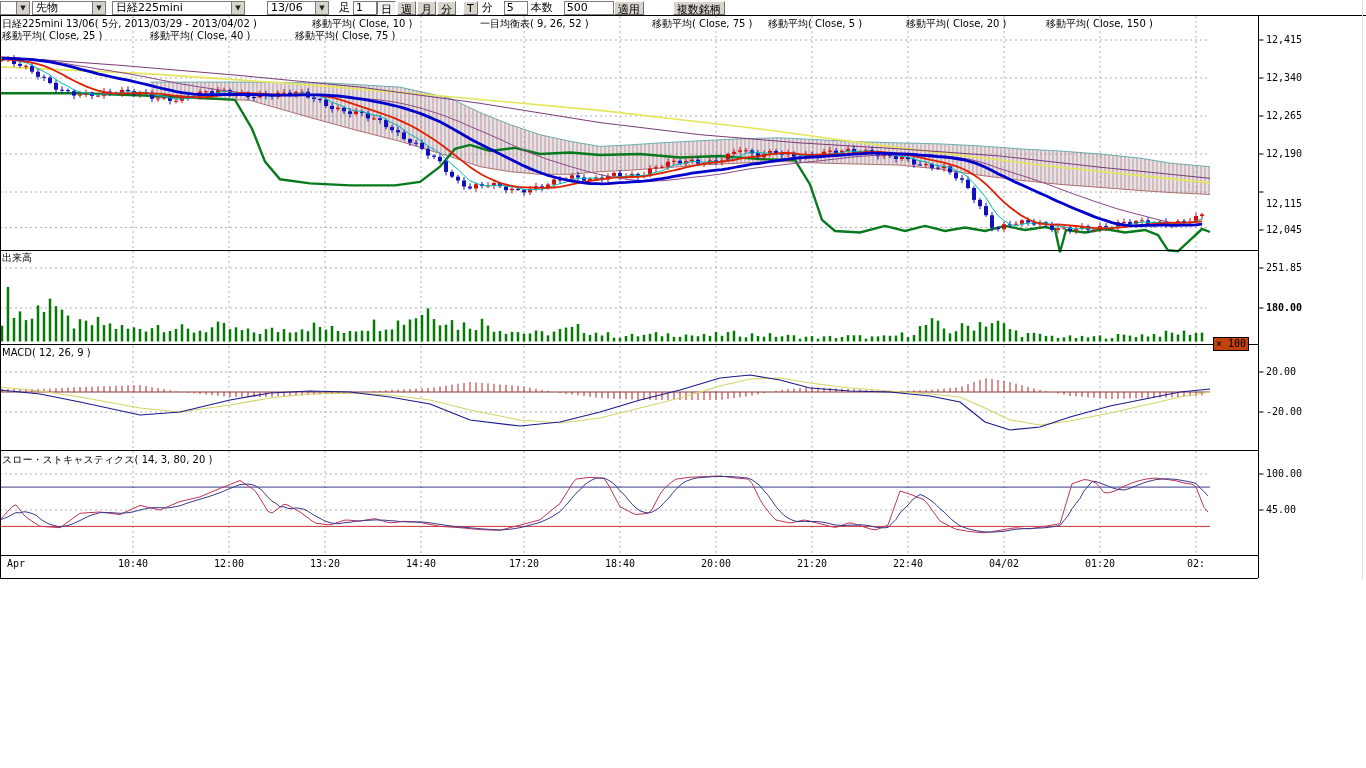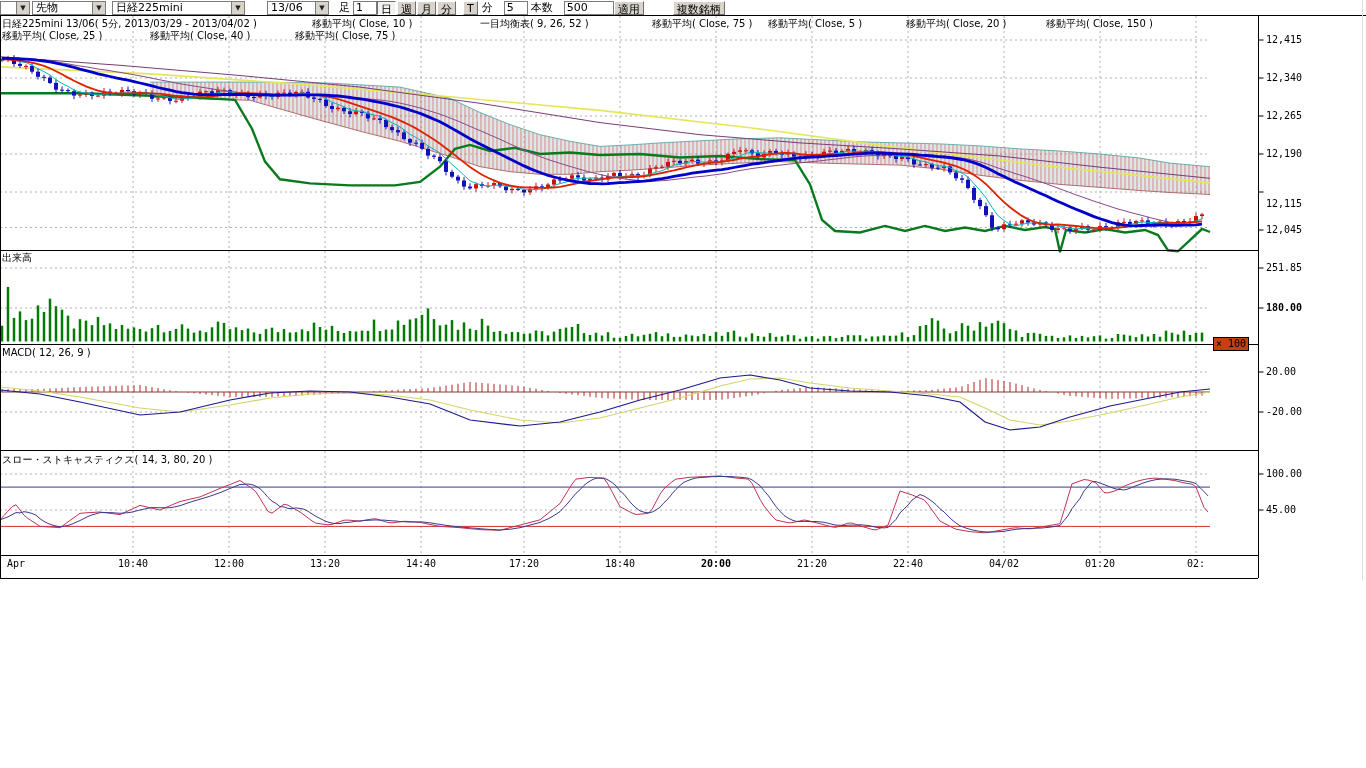--- a/index.html
+++ b/index.html
@@ -951,19 +951,19 @@
     <div class="lbl mono" style="left: 1266px; top: 406px;">-20.00</div>
     <div class="lbl mono" style="left: 1266px; top: 468px;">100.00</div>
     <div class="lbl mono" style="left: 1266px; top: 504px;">45.00</div>
     <div class="lbl mono" style="left: 10px; top: 558px; transform: translateX(-50%); padding-left: 12px;">Apr</div>
     <div class="lbl mono" style="left: 133px; top: 558px; transform: translateX(-50%);">10:40</div>
     <div class="lbl mono" style="left: 229px; top: 558px; transform: translateX(-50%);">12:00</div>
     <div class="lbl mono" style="left: 325px; top: 558px; transform: translateX(-50%);">13:20</div>
     <div class="lbl mono" style="left: 421px; top: 558px; transform: translateX(-50%);">14:40</div>
     <div class="lbl mono" style="left: 524px; top: 558px; transform: translateX(-50%);">17:20</div>
     <div class="lbl mono" style="left: 620px; top: 558px; transform: translateX(-50%);">18:40</div>
-    <div class="lbl mono" style="left: 716px; top: 558px; transform: translateX(-50%); font-weight: bold;">20:00</div>
+    <div class="lbl mono" style="left: 716px; top: 558px; transform: translateX(-50%);">20:00</div>
     <div class="lbl mono" style="left: 812px; top: 558px; transform: translateX(-50%);">21:20</div>
     <div class="lbl mono" style="left: 908px; top: 558px; transform: translateX(-50%);">22:40</div>
     <div class="lbl mono" style="left: 1004px; top: 558px; transform: translateX(-50%);">04/02</div>
     <div class="lbl mono" style="left: 1100px; top: 558px; transform: translateX(-50%);">01:20</div>
     <div class="lbl mono" style="left: 1196px; top: 558px; transform: translateX(-50%);">02:</div>
   </div>
 
 </body></html>

